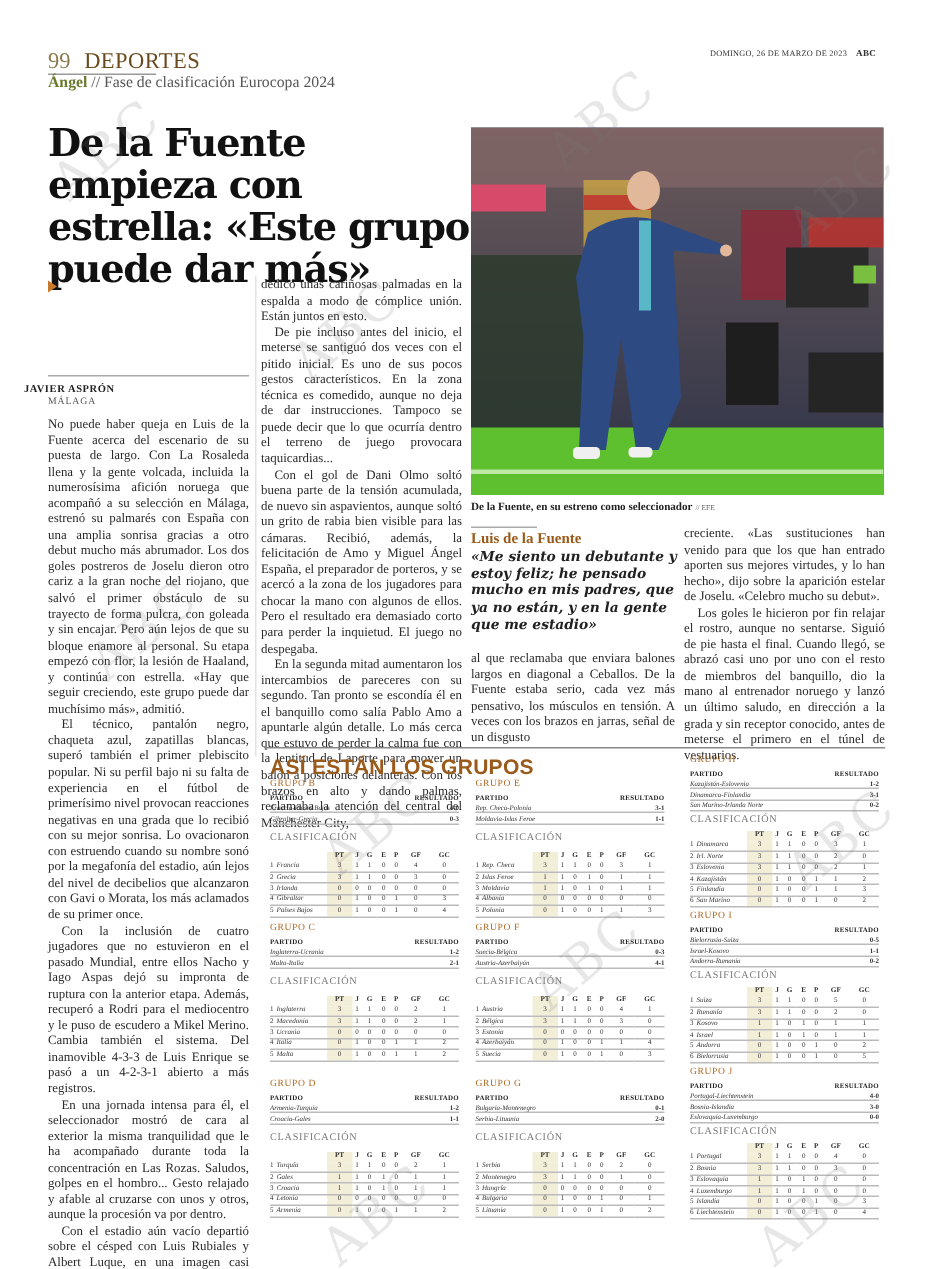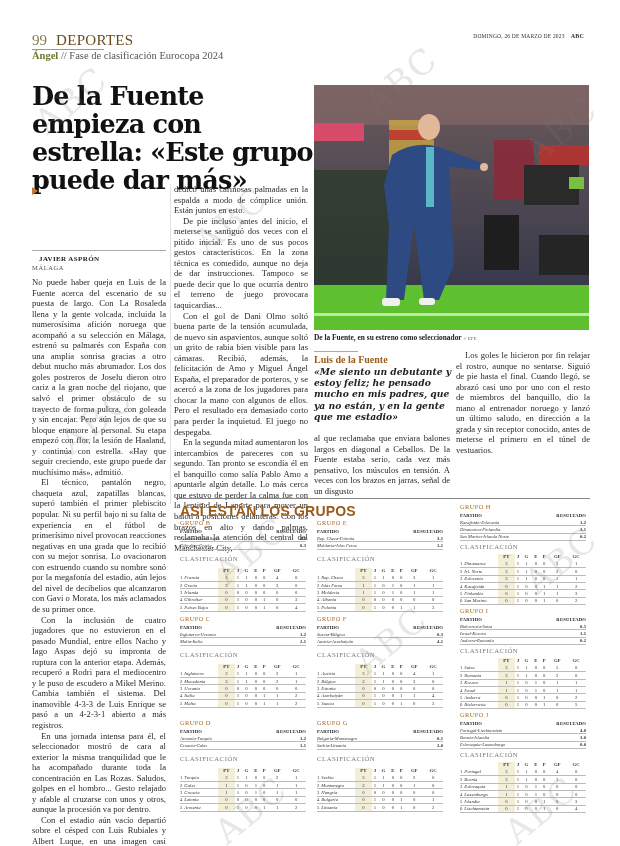--- a/index.html
+++ b/index.html
@@ -13,21 +13,21 @@
   .hdr-right { position: absolute; right: 8px; top: 3px; font-family: "Liberation Serif", serif; font-size: 5.5px; color: #333; letter-spacing: 0.2px; }
   .hdr-right b { margin-left: 6px; font-size: 6px; }
   .kicker { position: absolute; left: 32px; top: 50px; font-family: "Liberation Serif", serif; font-size: 10.5px; color: #555; }
   .kicker b { color: #6b7a2e; }
 
   .headline { position: absolute; left: 32px; top: 82px; width: 282px; font-family: "DejaVu Serif", serif; font-weight: bold; font-size: 25.5px; line-height: 28px; letter-spacing: -0.8px; color: #111; }
 
   .deck { position: absolute; left: 32px; top: 183px; width: 134px; font-family: "Liberation Serif", serif; font-size: 14.2px; line-height: 15px; color: #333; padding-left: 10px; }
   .deck .tri { position: absolute; left: 0; top: 4px; width: 0; height: 0; border-left: 6px solid #c87a2a; border-top: 4px solid transparent; border-bottom: 4px solid transparent; }
   .byline-rule { position: absolute; left: 32px; top: 250px; width: 134px; border-top: 1px solid #aaa; }
-  .author { position: absolute; left: 39px; top: 255px; font-family: "Liberation Serif", serif; font-weight: bold; font-size: 7px; letter-spacing: 0.4px; }
+  .author { position: absolute; left: 16px; top: 255px; font-family: "Liberation Serif", serif; font-weight: bold; font-size: 7px; letter-spacing: 0.4px; }
   .place { position: absolute; left: 32px; top: 264px; font-family: "Liberation Serif", serif; font-size: 6.5px; letter-spacing: 0.6px; color: #555; }
 
   .body-col { position: absolute; font-family: "Liberation Serif", serif; font-size: 8.6px; line-height: 10.55px; color: #2a2a2a; text-align: justify; hyphens: auto; }
   .body-col p { text-indent: 9px; }
   .body-col p.first { text-indent: 0; }
   .col1 { left: 32px; top: 277px; width: 134px; }
   .col2 { left: 174px; top: 184px; width: 134px; }
 
   .photo { position: absolute; left: 314px; top: 85px; width: 275px; height: 245px; overflow: hidden; background: #3a3f52; }
   .caption { position: absolute; left: 314px; top: 333px; font-family: "Liberation Serif", serif; font-size: 7.4px; font-weight: bold; color: #222; }
@@ -135,20 +135,21 @@
 </div>
 
 <div class="quote-rule"></div>
 <div class="quote-name">Luis de la Fuente</div>
 <div class="quote-text">«Me siento un debutante y estoy feliz; he pensado mucho en mis padres, que ya no están, y en la gente que me estadio»</div>
 
 <div class="body-col col3">
   <p class="first">al que reclamaba que enviara balones largos en diagonal a Ceballos. De la Fuente estaba serio, cada vez más pensativo, los músculos en tensión. A veces con los brazos en jarras, señal de un disgusto</p>
 </div>
 <div class="body-col col4">
+  <p class="first">creciente. «Las sustituciones han venido para que los que han entrado aporten sus mejores virtudes, y lo han hecho», dijo sobre la aparición estelar de Joselu. «Celebro mucho su debut».</p>
   <p>Los goles le hicieron por fin relajar el rostro, aunque no sentarse. Siguió de pie hasta el final. Cuando llegó, se abrazó casi uno por uno con el resto de miembros del banquillo, dio la mano al entrenador noruego y lanzó un último saludo, en dirección a la grada y sin receptor conocido, antes de meterse el primero en el túnel de vestuarios.</p>
 </div>
 
 <div class="groups-rule"></div>
 <div class="groups-title">ASÍ ESTÁN LOS GRUPOS</div>
 
 <div class="group" style="left:180px; top:519px;">
   <div class="gname">GRUPO B</div>
   <div class="mhead">
       <span>PARTIDO</span>

